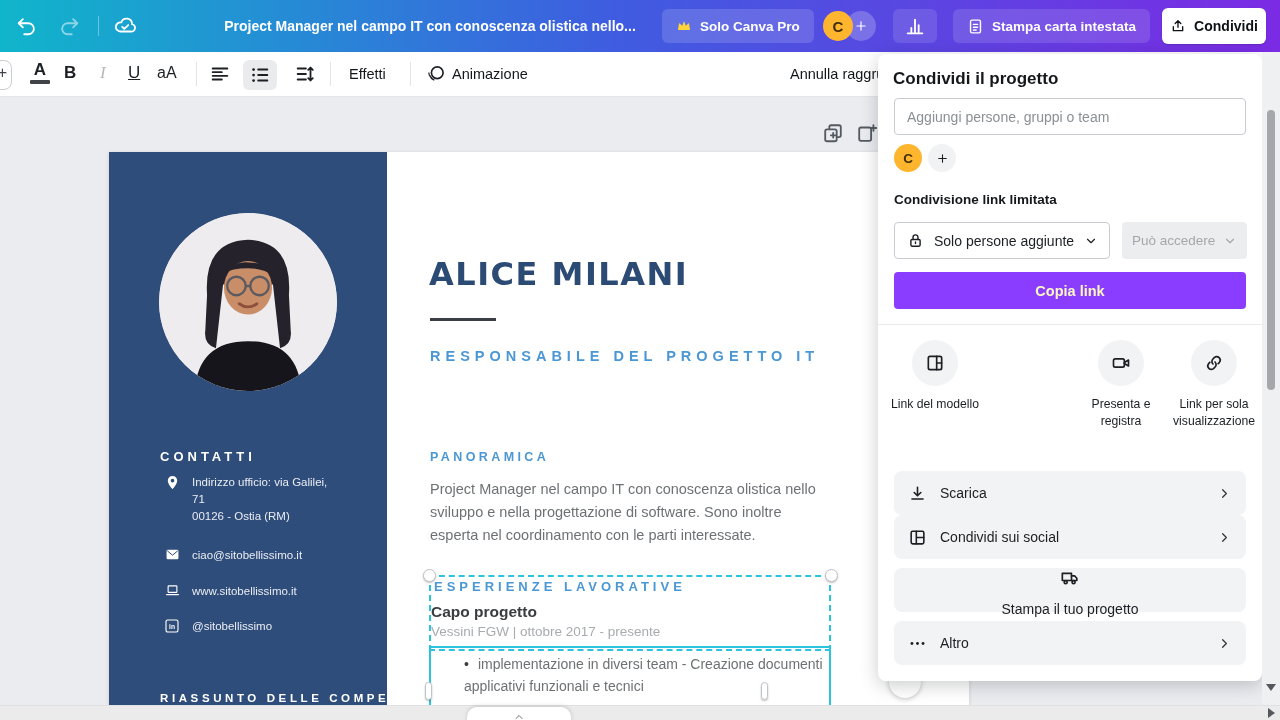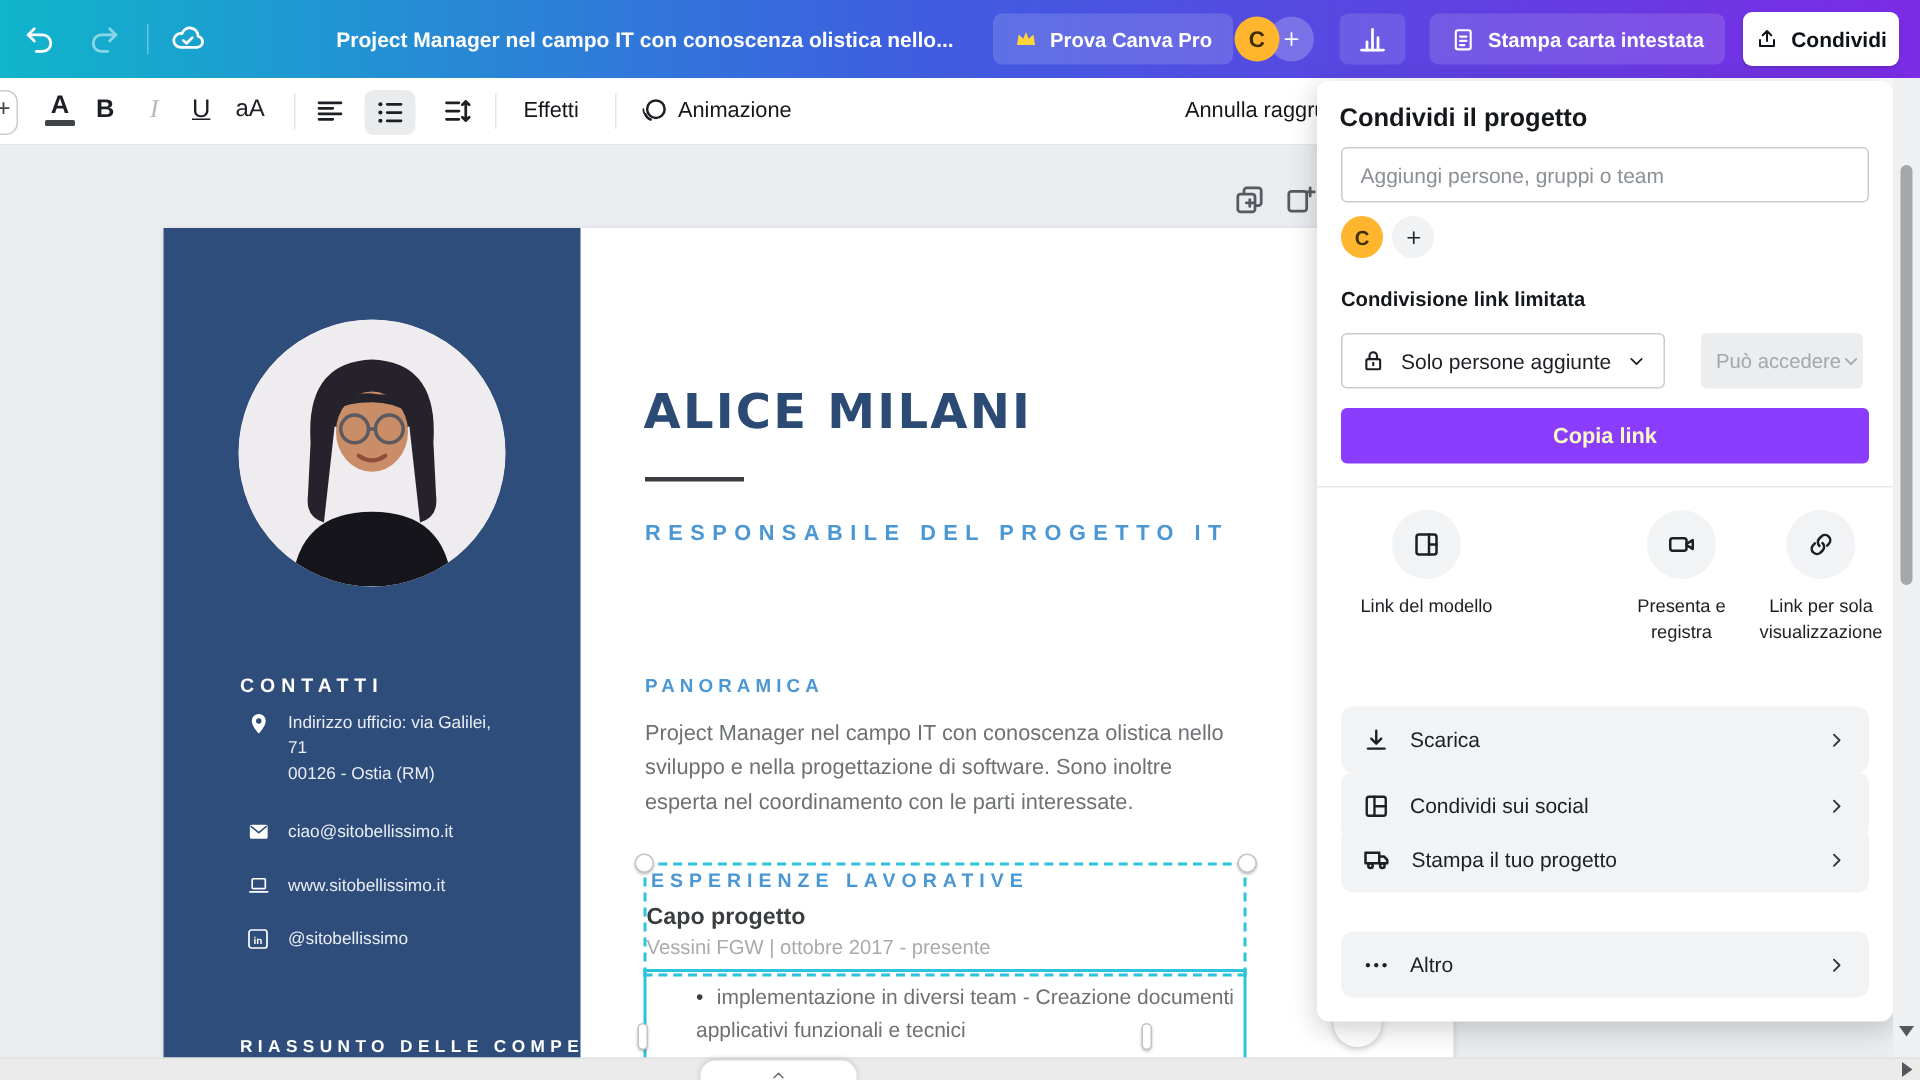--- a/index.html
+++ b/index.html
@@ -105,21 +105,21 @@
         </span>
     </div>
     <div class="tb-title">Project Manager nel campo IT con conoscenza olistica nello...</div>
 
     <div class="tb-pill" style="left:662px;">
       <span>
           <svg width="16" height="16" viewBox="0 0 24 24">
             <path d="M3 18 4.6 7.5l4.7 4.2L12 5l2.7 6.7 4.7-4.2L21 18z" fill="#ffd43b"></path>
           </svg>
         </span>
-      <span>Prova Canva Pro</span>
+      <span>Solo Canva Pro</span>
     </div>
 
     <div class="tb-plus">
       <span>
           <svg class="ic" width="14" height="14" viewBox="0 0 24 24">
             <path d="M12 5v14M5 12h14"></path>
           </svg>
         </span>
     </div>
     <div class="tb-avatar">C</div>
@@ -335,34 +335,34 @@
           </svg>
         </span>
       <span style="font-size:14px;color:#1c1f23;white-space:nowrap;">Solo persone aggiunte</span>
       <span style="margin-left:auto;color:#1c1f23;">
           <svg class="ic" width="14" height="14" viewBox="0 0 24 24">
             <path d="m6 9 6 6 6-6"></path>
           </svg>
         </span>
     </div>
 
-    <div class="dd" style="left:256px;top:168px;width:108px;background:#ebedee;padding:0 10px;">
+    <div class="dd" style="left:244px;top:168px;width:125px;background:#ebedee;padding:0 10px;">
       <span style="font-size:13.5px;color:#a4a8ac;white-space:nowrap;">Può accedere</span>
       <span style="margin-left:auto;color:#a4a8ac;">
           <svg class="ic" width="14" height="14" viewBox="0 0 24 24">
             <path d="m6 9 6 6 6-6"></path>
           </svg>
         </span>
     </div>
 
     <div class="copy-btn">Copia link</div>
 
     <div class="abs" style="left:0;top:270px;width:384px;height:1px;background:#e9eaec;"></div>
 
-    <div class="qa" style="left:9px;margin-left:16px;">
+    <div class="qa" style="left:9px;">
       <div class="circ">
           <span>
             <svg class="ic" width="20" height="20" viewBox="0 0 24 24" stroke-width="1.8">
               <rect x="4" y="4" width="16" height="16" rx="2"></rect>
               <path d="M14 4v16M14 12h6"></path>
             </svg>
           </span>
         </div>
       <div class="lbl">Link del modello</div>
     </div>
@@ -410,21 +410,21 @@
             <path d="M10.5 4v16M10.5 12H20"></path>
           </svg>
         </span>
       <span>Condividi sui social</span>
       <span class="chev">
           <svg class="ic" width="15" height="15" viewBox="0 0 24 24">
             <path d="m9 6 6 6-6 6"></path>
           </svg>
         </span>
     </div>
-    <div class="menu-item" style="top:497px;">
+    <div class="menu-item" style="top:514px;flex-direction:column;">
       <span>
           <svg class="ic" width="20" height="20" viewBox="0 0 24 24" stroke-width="1.8">
             <path d="M2.8 6.5h11v8.5h-11z"></path>
             <path d="M13.8 9.5h3.7l2.7 2.8V15h-6.4"></path>
             <circle cx="6.8" cy="17" r="1.8"></circle>
             <circle cx="16.3" cy="17" r="1.8"></circle>
           </svg>
         </span>
       <span>Stampa il tuo progetto</span>
       <span class="chev">

